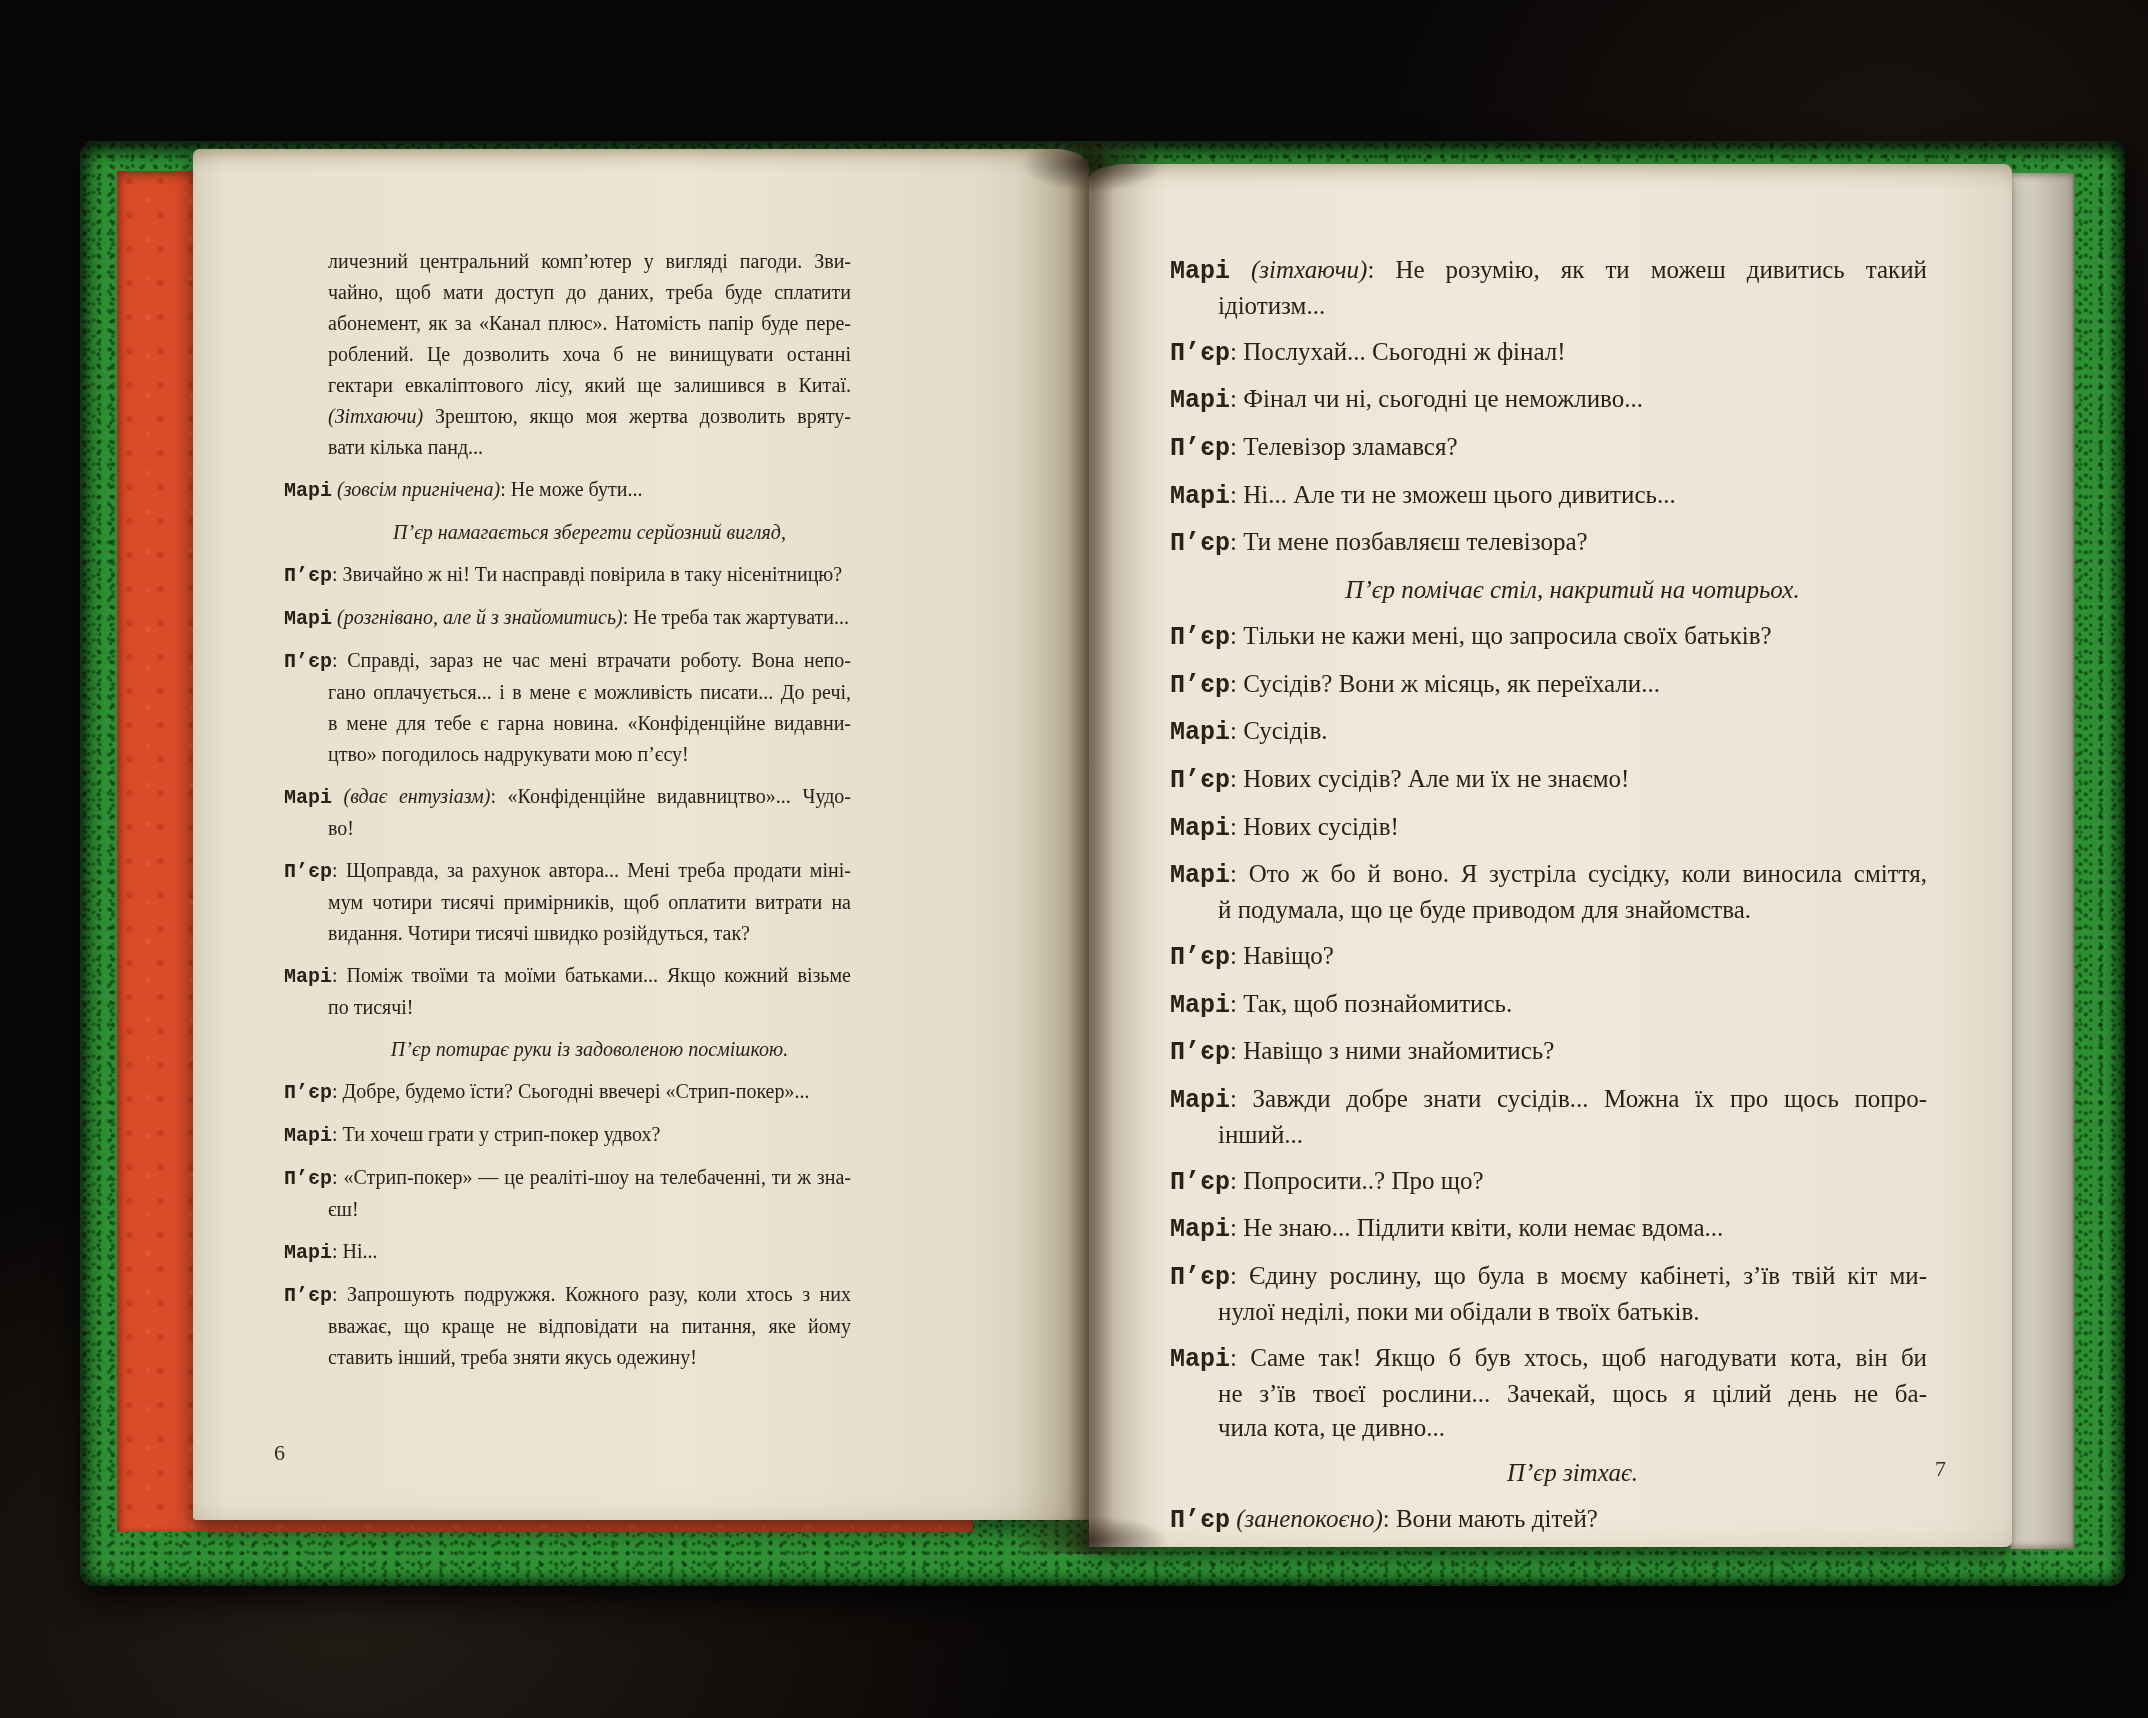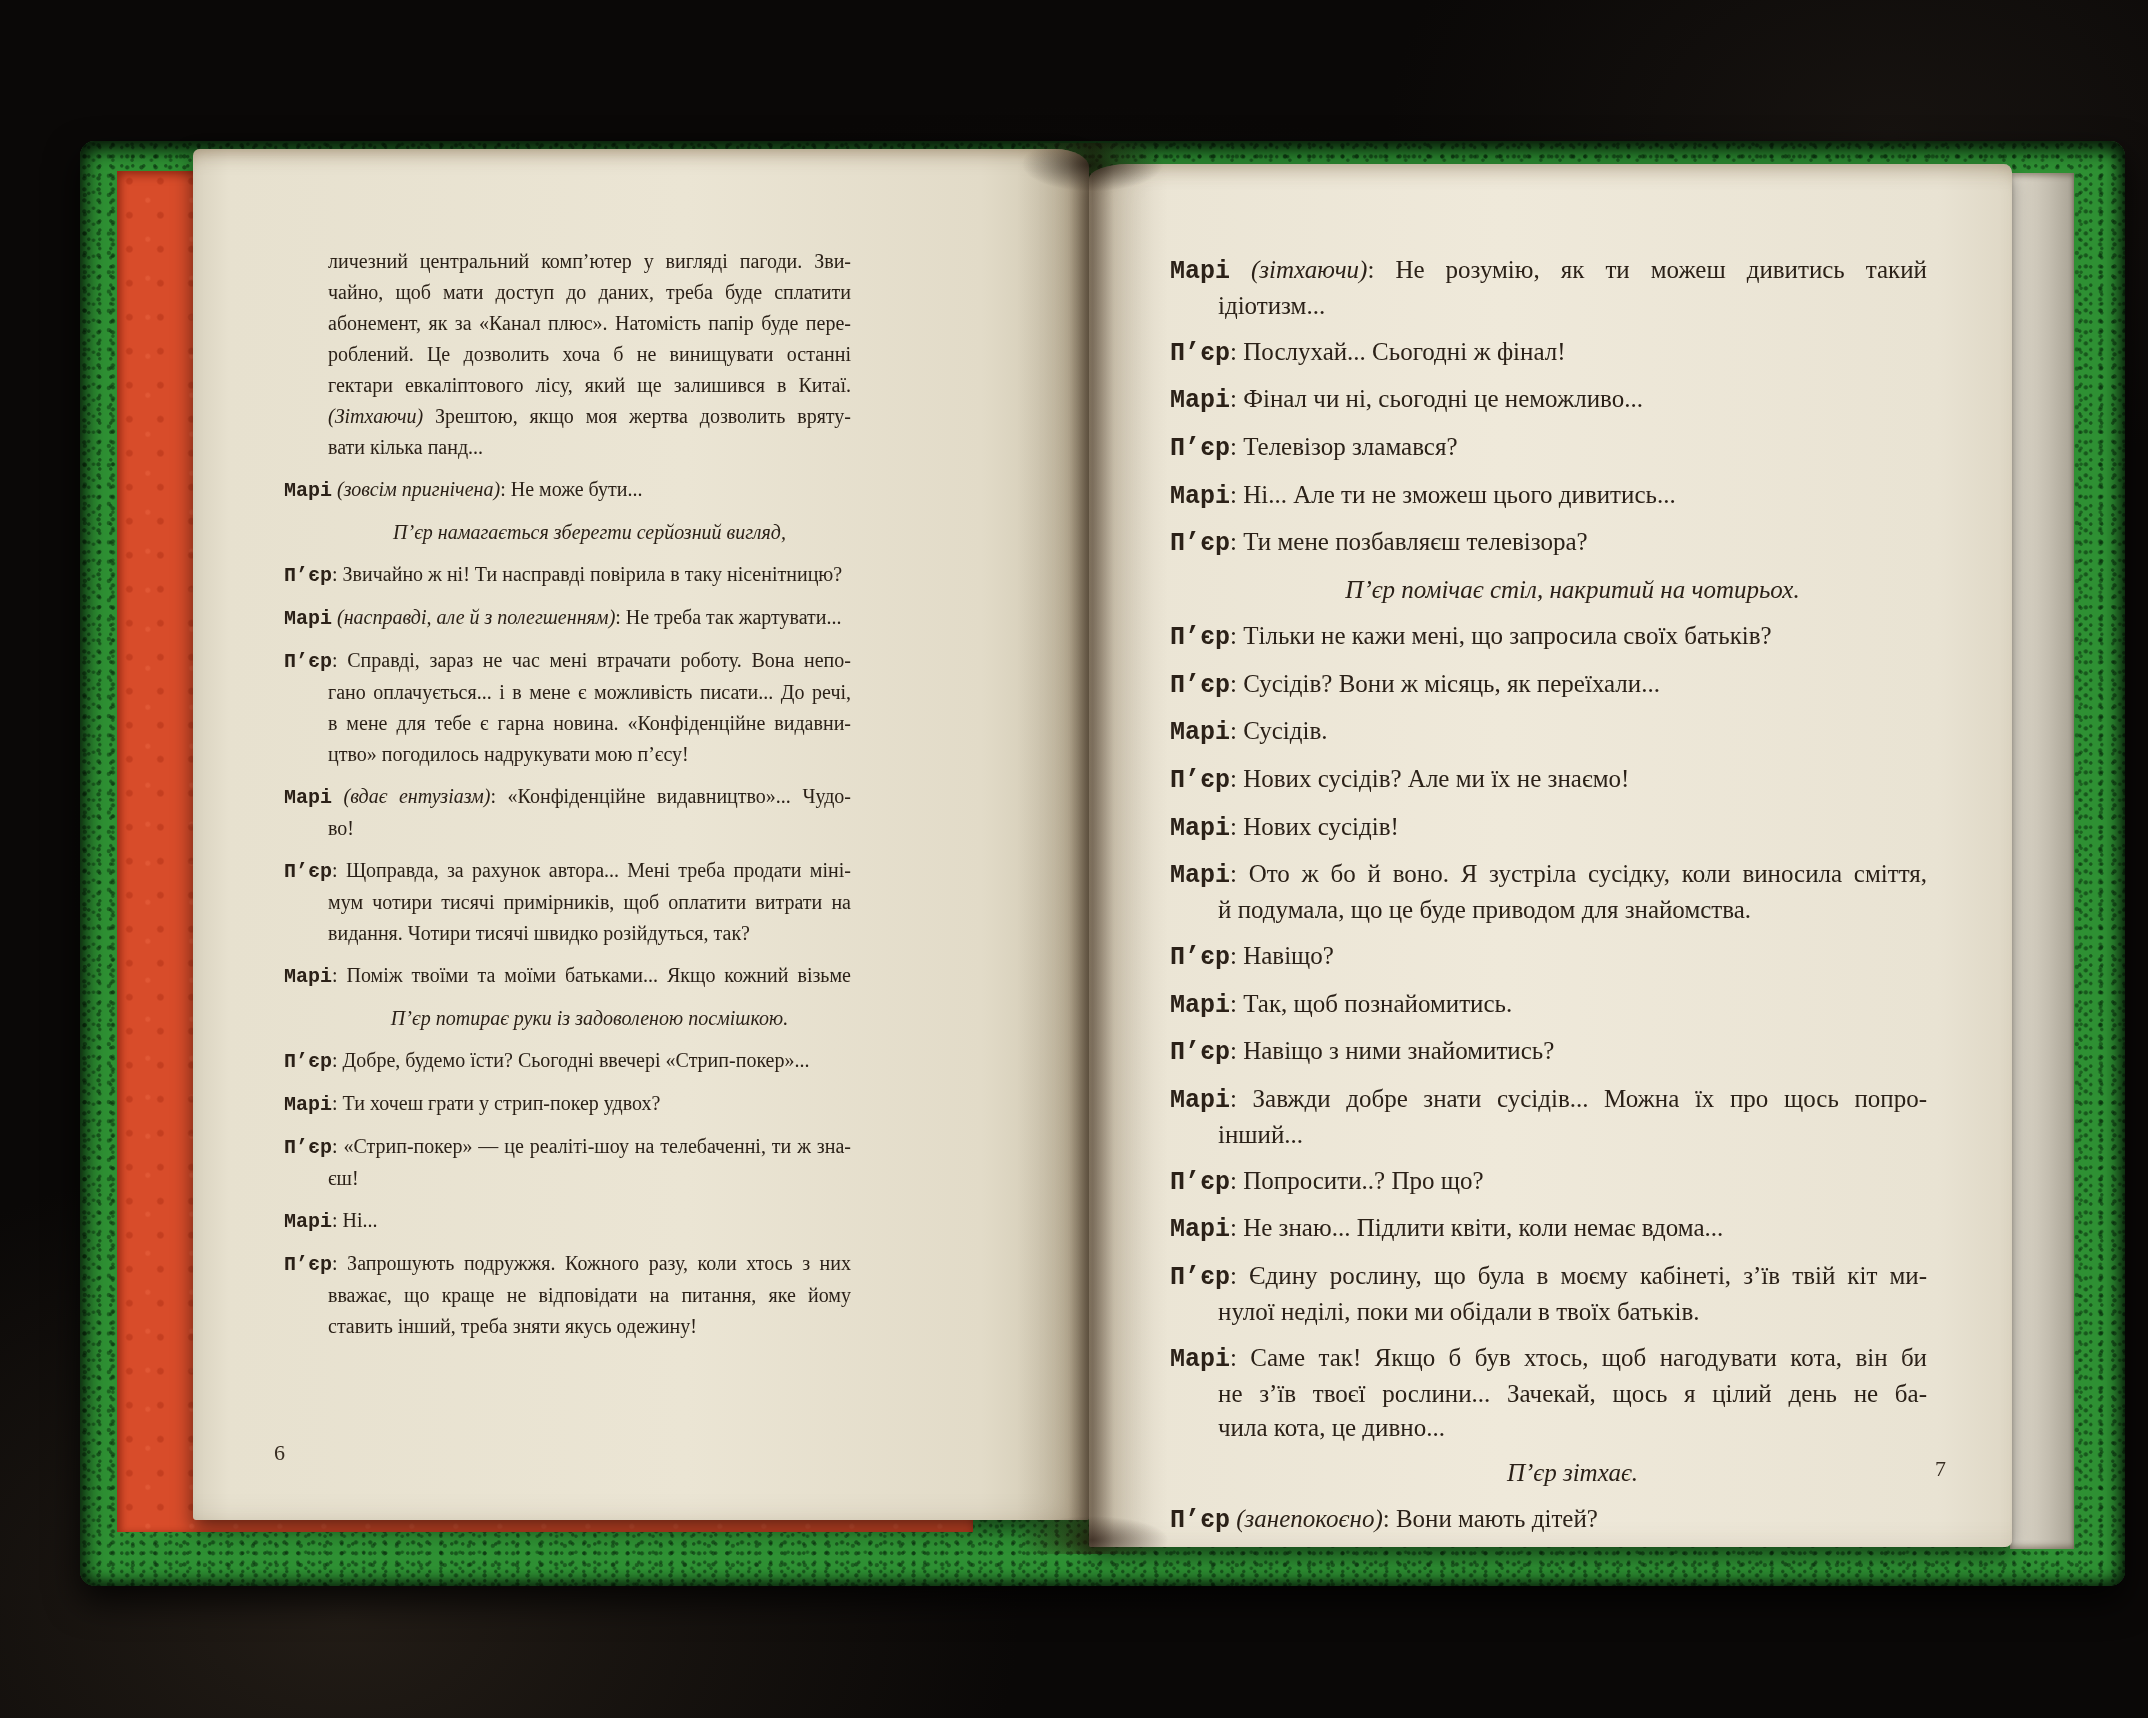--- a/index.html
+++ b/index.html
@@ -105,39 +105,40 @@
         <div class="para dialogue">
           <div class="line last first"><span class="speaker">Марі</span><span> </span><span class="dir">(зовсім пригнічена)</span><span>: </span>Не може бути...</div>
         </div>
         <div class="para stage">
           <div class="line">П’єр намагається зберегти серйозний вигляд,</div>
         </div>
         <div class="para dialogue">
           <div class="line last first"><span class="speaker">П’єр</span><span>: </span>Звичайно ж ні! Ти насправді повірила в таку нісенітницю?</div>
         </div>
         <div class="para dialogue">
-          <div class="line last first"><span class="speaker">Марі</span><span> </span><span class="dir">(насправді, але й з полегшенням)</span><span>: </span>Не треба так жартувати...</div>
+          <div class="line last first"><span class="speaker">Марі</span><span> </span><span class="dir">(розгнівано, але й з знайомитись)</span><span>: </span>Не треба так жартувати...</div>
         </div>
         <div class="para dialogue">
           <div class="line first"><span class="speaker">П’єр</span><span>: </span>Справді, зараз не час мені втрачати роботу. Вона непо-</div>
           <div class="line">гано оплачується... і в мене є можливість писати... До речі,</div>
           <div class="line">в мене для тебе є гарна новина. «Конфіденційне видавни-</div>
           <div class="line last">цтво» погодилось надрукувати мою п’єсу!</div>
         </div>
         <div class="para dialogue">
           <div class="line first"><span class="speaker">Марі</span><span> </span><span class="dir">(вдає ентузіазм)</span><span>: </span>«Конфіденційне видавництво»... Чудо-</div>
           <div class="line last">во!</div>
         </div>
         <div class="para dialogue">
           <div class="line first"><span class="speaker">П’єр</span><span>: </span>Щоправда, за рахунок автора... Мені треба продати міні-</div>
           <div class="line">мум чотири тисячі примірників, щоб оплатити витрати на</div>
           <div class="line last">видання. Чотири тисячі швидко розійдуться, так?</div>
         </div>
         <div class="para dialogue">
           <div class="line first"><span class="speaker">Марі</span><span>: </span>Поміж твоїми та моїми батьками... Якщо кожний візьме</div>
+          <div class="line last">по тисячі!</div>
         </div>
         <div class="para stage">
           <div class="line last">П’єр потирає руки із задоволеною посмішкою.</div>
         </div>
         <div class="para dialogue">
           <div class="line last first"><span class="speaker">П’єр</span><span>: </span>Добре, будемо їсти? Сьогодні ввечері «Стрип-покер»...</div>
         </div>
         <div class="para dialogue">
           <div class="line last first"><span class="speaker">Марі</span><span>: </span>Ти хочеш грати у стрип-покер удвох?</div>
         </div>

